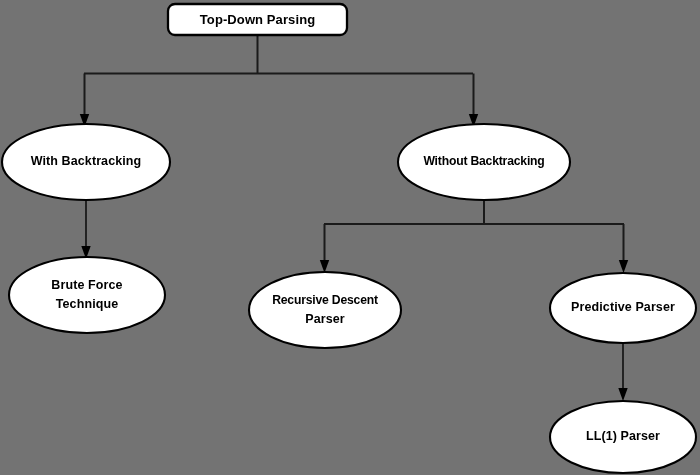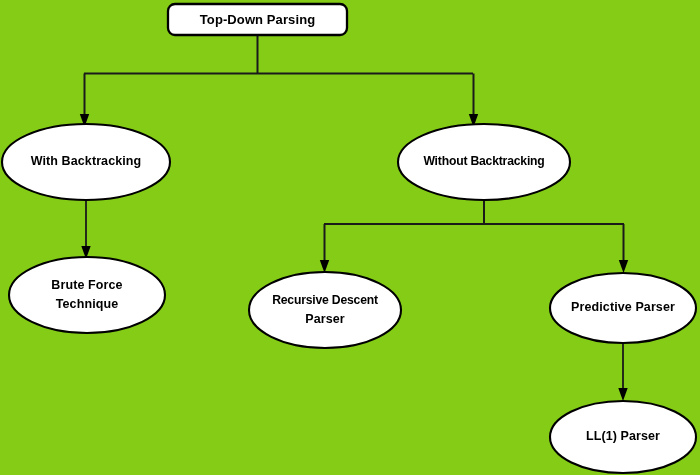--- a/index.html
+++ b/index.html
@@ -8,21 +8,21 @@
     padding: 0;
     background: #ffffff;
   }
   body {
     font-family: "Liberation Sans", sans-serif;
   }
   #diagram-canvas {
     position: relative;
     width: 700px;
     height: 475px;
-    background: #84cc16;
+    background: #737373;
     overflow: hidden;
   }
   #diagram-svg {
     position: absolute;
     top: 0;
     left: 0;
     width: 700px;
     height: 475px;
   }
   .node-shape {

